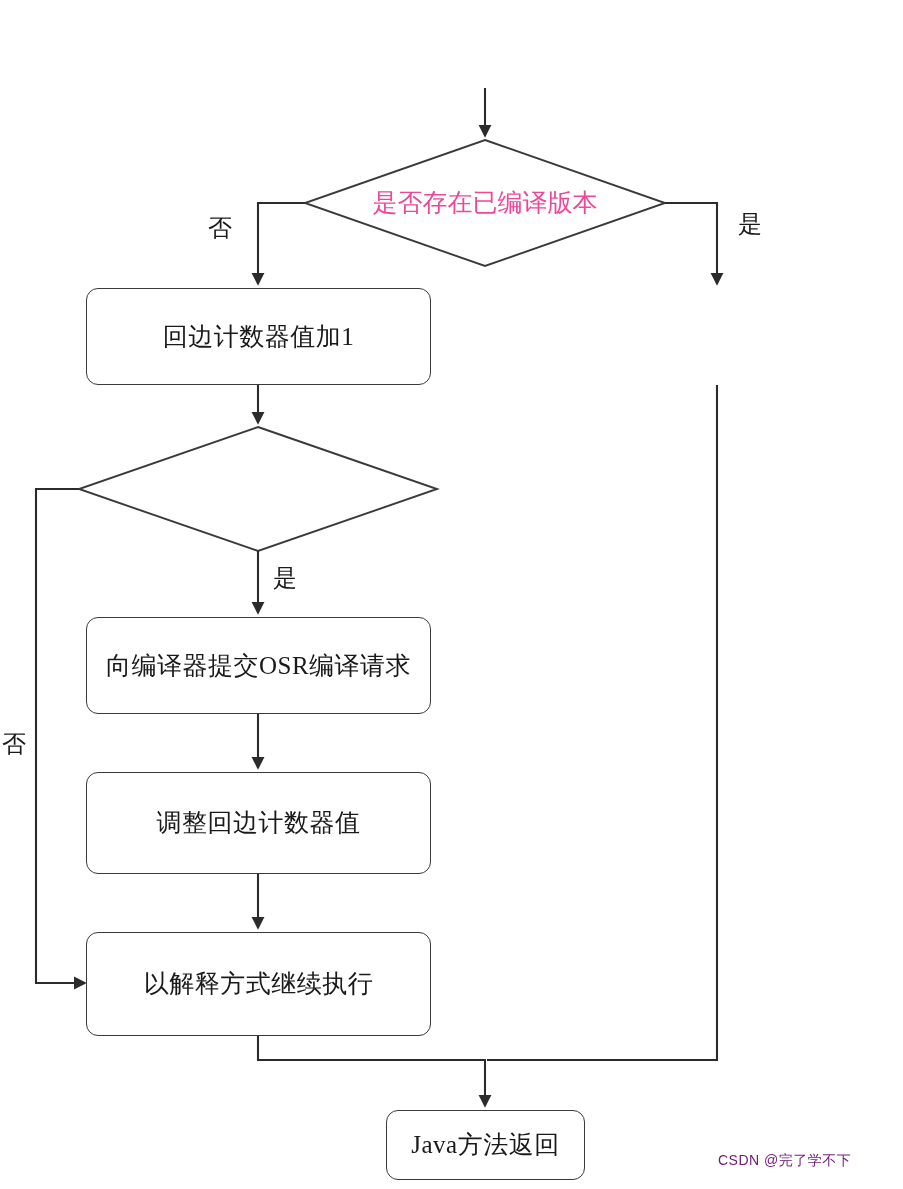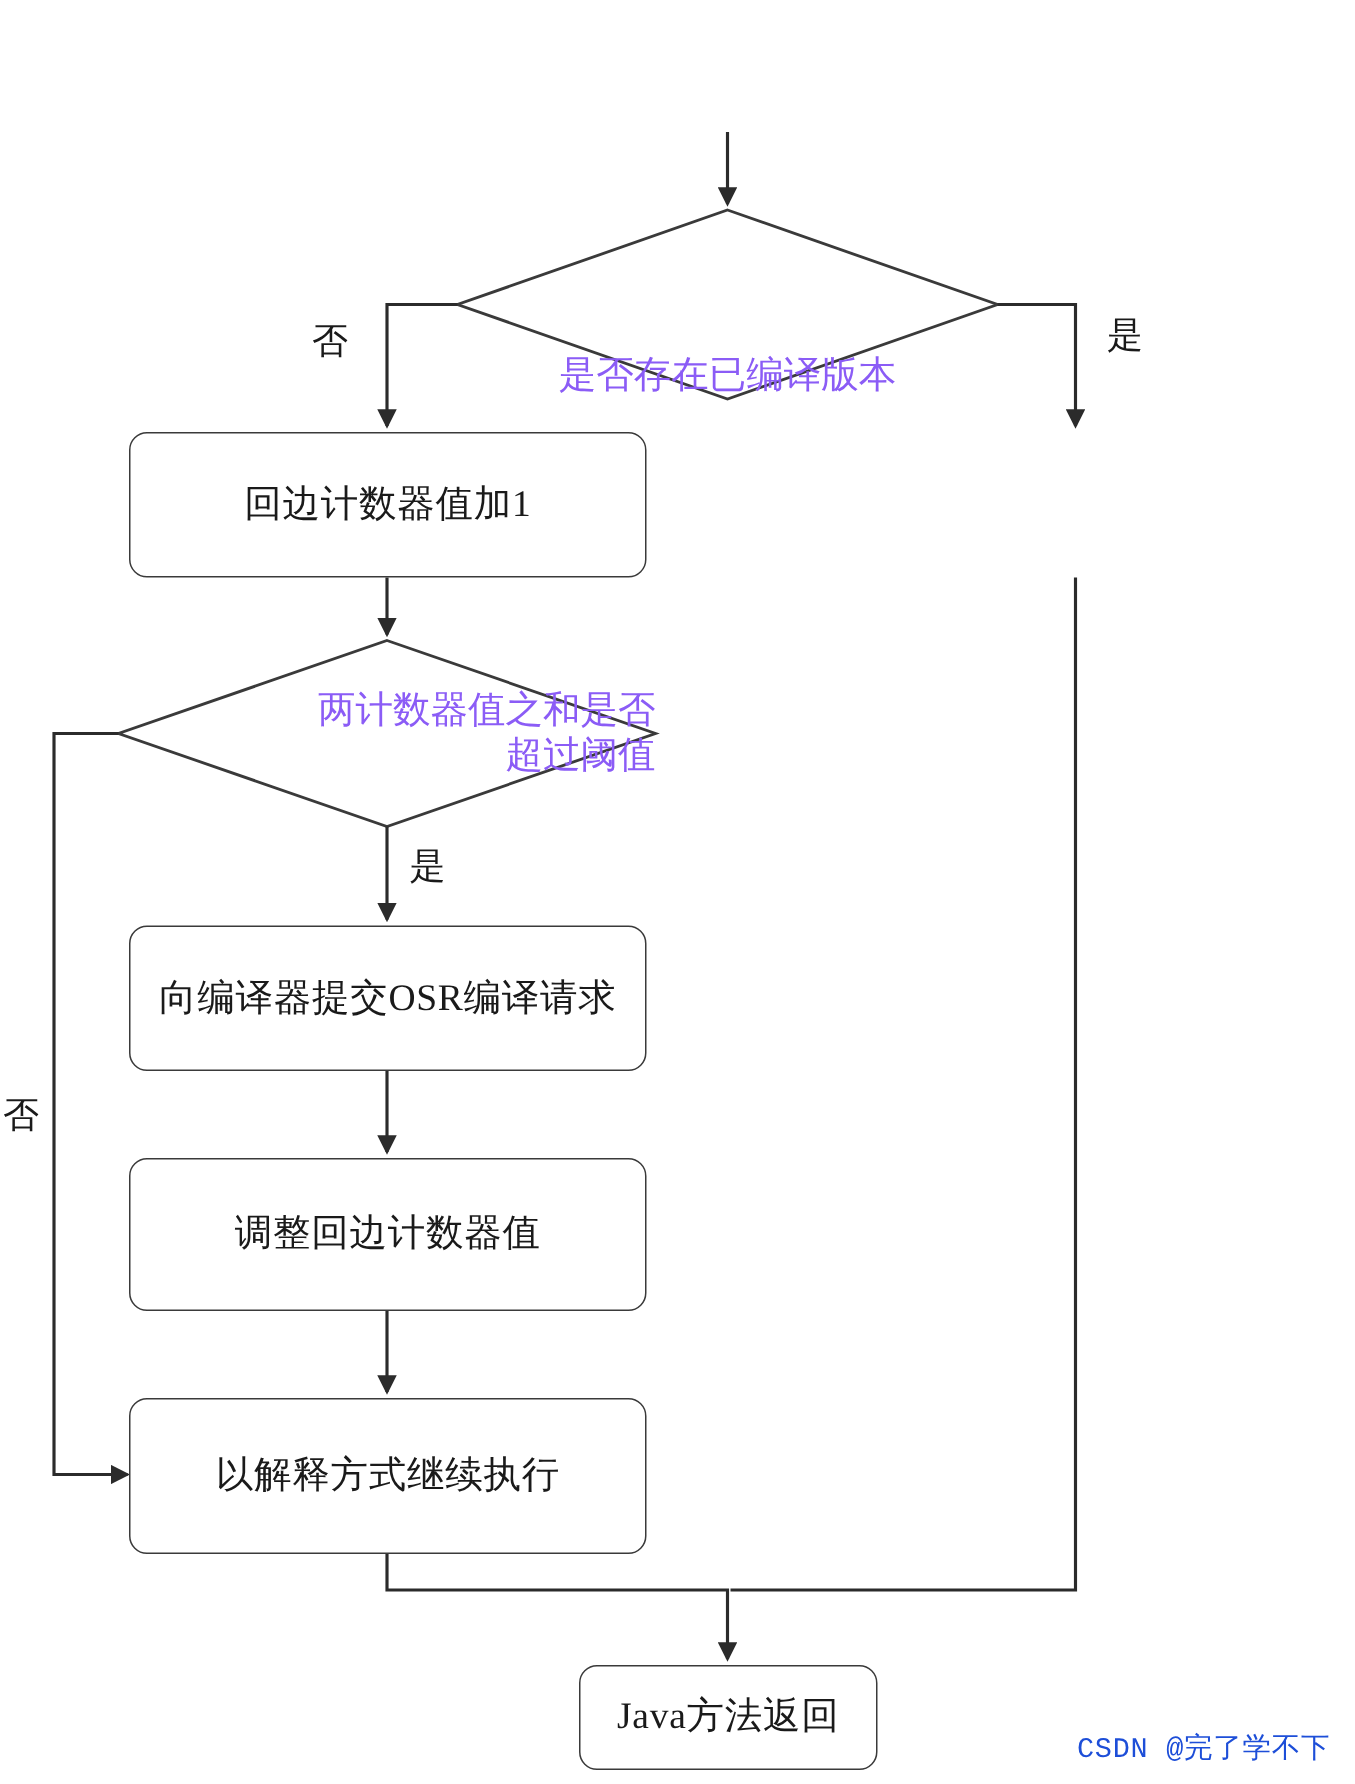--- a/index.html
+++ b/index.html
@@ -37,44 +37,44 @@
   .proc {
     border: 1.6px solid #3a3a3a;
     border-radius: 12px;
     background: #ffffff;
     font-size: 25px;
     letter-spacing: 0.5px;
   }
   .decision-wrap {
     position: absolute;
     display: flex;
-    align-items: flex-end;
+    align-items: center;
     justify-content: center;
     text-align: center;
-    color: #8b5cf6;
+    color: #ec4899;
     font-size: 25px;
     line-height: 1.22;
     pointer-events: none;
   }
   .decision-label {
     position: relative;
     z-index: 3;
     pointer-events: auto;
   }
   .edge-label {
     position: absolute;
     font-size: 24px;
     color: #1a1a1a;
     line-height: 1;
   }
   .watermark {
     position: absolute;
-    font-family: Liberation Mono, monospace;
-    font-size: 19px;
-    color: #1d4ed8;
+    font-family: Liberation Sans, sans-serif;
+    font-size: 14px;
+    color: #701a75;
     letter-spacing: 0.5px;
     white-space: nowrap;
   }
 </style>
 </head>
 <body>
 
 <div id="canvas">
 
   <svg id="edges" viewBox="0 0 903 1189" xmlns="http://www.w3.org/2000/svg">
@@ -119,24 +119,20 @@
 
   <div class="edge-label" style="left:208px; top:216px;">否</div>
 
   <div class="edge-label" style="left:738px; top:212px;">是</div>
 
   <div class="node proc" style="left:86px; top:288px; width:345px; height:97px;">
     <span>回边计数器值加1</span>
   </div>
 
 
-  <div class="decision-wrap" style="left:79px; top:427px; width:358px; height:124px; flex-direction:column;">
-    <span class="decision-label">两计数器值之和是否</span>
-    <span class="decision-label">超过阈值</span>
-  </div>
 
   <div class="edge-label" style="left:273px; top:566px;">是</div>
 
   <div class="edge-label" style="left:2px; top:732px;">否</div>
 
   <div class="node proc" style="left:86px; top:617px; width:345px; height:97px;justify-content:center;">
     <span>向编译器提交OSR编译请求</span>
   </div>
 
   <div class="node proc" style="left:86px; top:772px; width:345px; height:102px;">

